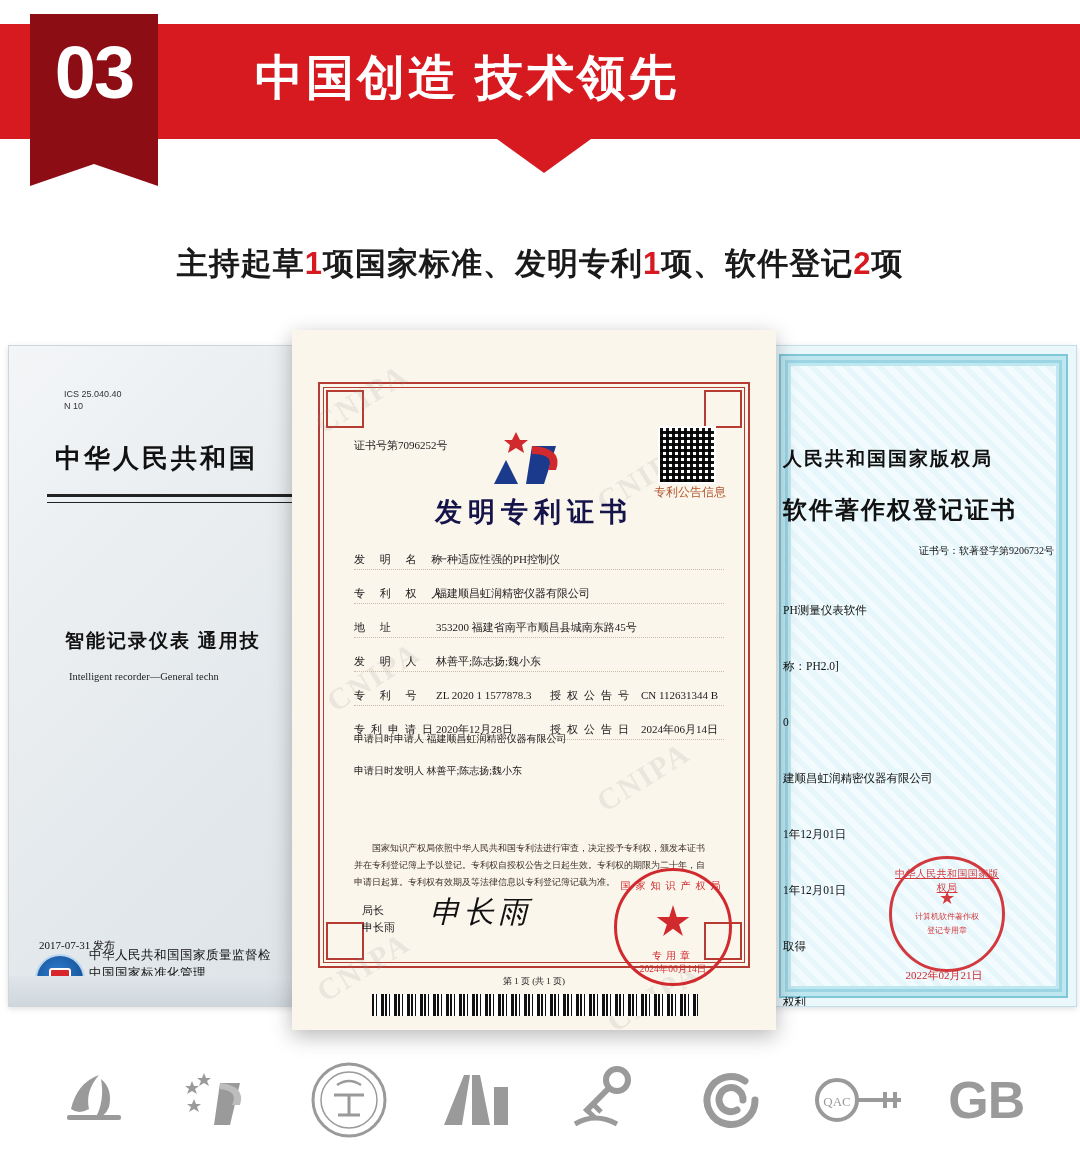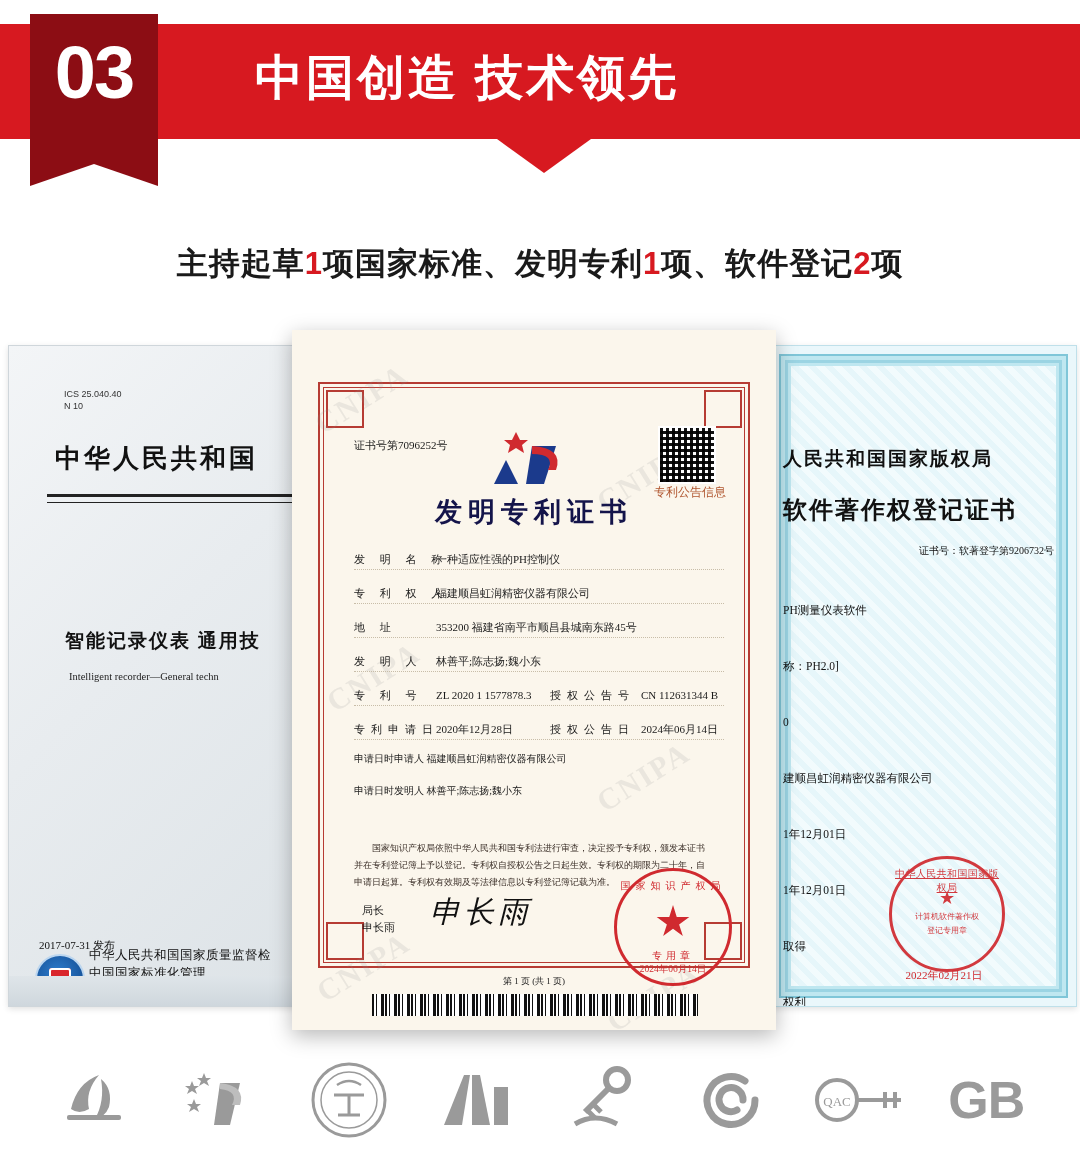--- a/index.html
+++ b/index.html
@@ -289,21 +289,21 @@
   .cc-rows .val { margin-left: 6px; }
   .cc-rows .lbl-w5 { width: 76px; }
   .cc-rows .rowline {
     position: absolute; left: 0; bottom: 6px; width: 370px;
     border-bottom: 1px dotted #c8bda8;
   }
   .cc-rows .col2 {
     position: absolute; left: 196px; top: 0;
   }
   .cc-rows-2 {
-    position: absolute; left: 62px; top: 413px;
+    position: absolute; left: 62px; top: 393px;
     width: 370px;
     font-size: 10px;
     line-height: 32px;
   }
   .cc-rows-2 .lbl { letter-spacing: 0px; }
   .cc-legal {
     position: absolute; left: 62px; top: 510px;
     width: 356px;
     font-size: 9px; line-height: 17px; color: #3b2f28;
     text-indent: 18px;

